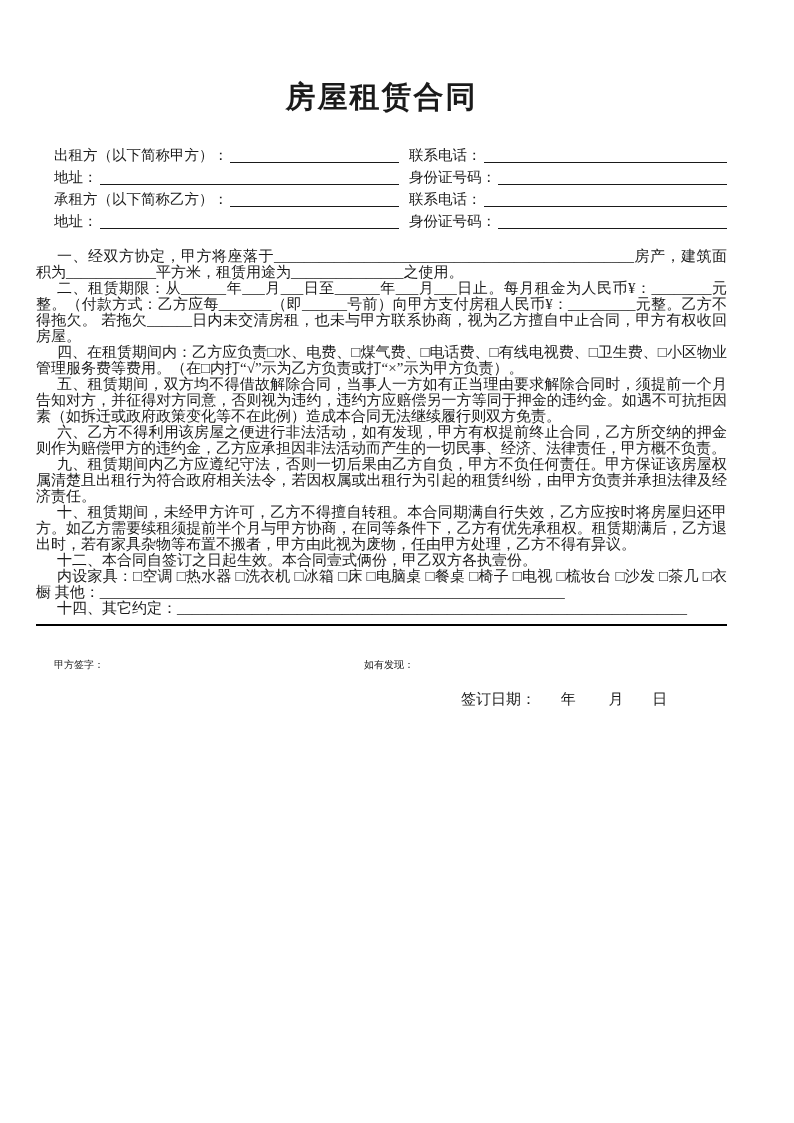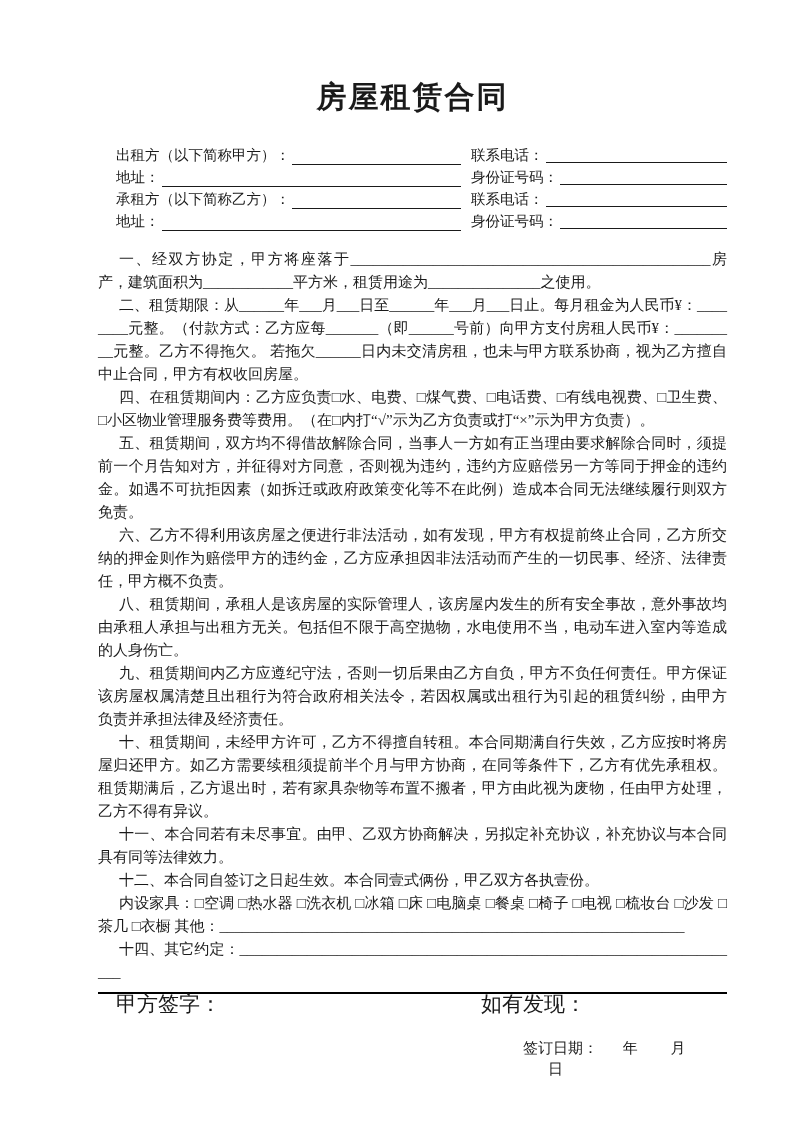--- a/index.html
+++ b/index.html
@@ -8,21 +8,21 @@
     height: 1123px;
     background: #ffffff;
     color: #1a1a1a;
     font-family: "Liberation Serif", "DejaVu Serif", serif;
     overflow: hidden;
   }
   .page {
     box-sizing: border-box;
     width: 794px;
     height: 1123px;
-    padding: 78px 67px 0 98px;
+    padding: 78px 67px 0 36px;
   }
   .doc-title {
     margin: 0 0 28px 0;
     text-align: center;
     font-size: 30px;
     font-weight: bold;
     line-height: 38px;
     letter-spacing: 2px;
   }
   
@@ -33,60 +33,61 @@
   }
   .party-row {
     display: flex;
     align-items: flex-end;
     height: 22px;
     line-height: 21px;
   }
   .party-left {
     width: 345px;
     display: flex;
-    align-items: center;
+    align-items: flex-start;
   }
   .party-right {
     flex: 1;
     display: flex;
     padding-left: 10px;
   }
   .plabel { white-space: nowrap; }
   .blank {
     flex: 1;
     border-bottom: 1px solid #1a1a1a;
     height: 17px;
     margin-left: 2px;
   }
   
   .clauses {
     font-size: 15px;
-    line-height: 23px;
+    line-height: 16px;
     text-align: justify;
   }
   .clause {
     margin: 0;
     text-indent: 21px;
     word-break: break-all;
   }
   
   .divider {
     border: none;
     border-top: 2px solid #000;
     margin: 8px 0 0 0;
   }
   .sig-row {
     display: flex;
+    margin-top: 28px;
     padding-left: 18px;
-    font-size: 21px;
+    font-size: 10px;
     line-height: 21px;
   }
   .sig-b { margin-left: 260px; }
   .date-row {
-    margin-top: 23px;
+    margin-top: 14px;
     padding-left: 425px;
     font-size: 15px;
     line-height: 21px;
   }
   .date-y { margin-left: 21px; }
   .date-m { margin-left: 29px; }
   .date-d { margin-left: 25px; }
 </style>
 </head>
 <body>
@@ -137,24 +138,22 @@
       </span>
     </div>
   </div>
 
   <div class="clauses">
     <p class="clause">一、经双方协定，甲方将座落于________________________________________________房产，建筑面积为____________平方米，租赁用途为_______________之使用。</p>
     <p class="clause">二、租赁期限：从______年___月___日至______年___月___日止。每月租金为人民币¥：________元整。（付款方式：乙方应每_______（即______号前）向甲方支付房租人民币¥：_________元整。乙方不得拖欠。 若拖欠______日内未交清房租，也未与甲方联系协商，视为乙方擅自中止合同，甲方有权收回房屋。</p>
     <p class="clause">四、在租赁期间内：乙方应负责□水、电费、□煤气费、□电话费、□有线电视费、□卫生费、□小区物业管理服务费等费用。（在□内打“√”示为乙方负责或打“×”示为甲方负责）。</p>
     <p class="clause">五、租赁期间，双方均不得借故解除合同，当事人一方如有正当理由要求解除合同时，须提前一个月告知对方，并征得对方同意，否则视为违约，违约方应赔偿另一方等同于押金的违约金。如遇不可抗拒因素（如拆迁或政府政策变化等不在此例）造成本合同无法继续履行则双方免责。</p>
     <p class="clause">六、乙方不得利用该房屋之便进行非法活动，如有发现，甲方有权提前终止合同，乙方所交纳的押金则作为赔偿甲方的违约金，乙方应承担因非法活动而产生的一切民事、经济、法律责任，甲方概不负责。</p>
-    <p class="clause">八、租赁期间，承租人是该房屋的实际管理人，该房屋内发生的所有安全事故，意外事故均由承租人承担与出租方无关。包括但不限于高空抛物，水电使用不当，电动车进入室内等造成的人身伤亡。</p>
     <p class="clause">九、租赁期间内乙方应遵纪守法，否则一切后果由乙方自负，甲方不负任何责任。甲方保证该房屋权属清楚且出租行为符合政府相关法令，若因权属或出租行为引起的租赁纠纷，由甲方负责并承担法律及经济责任。</p>
     <p class="clause">十、租赁期间，未经甲方许可，乙方不得擅自转租。本合同期满自行失效，乙方应按时将房屋归还甲方。如乙方需要续租须提前半个月与甲方协商，在同等条件下，乙方有优先承租权。租赁期满后，乙方退出时，若有家具杂物等布置不搬者，甲方由此视为废物，任由甲方处理，乙方不得有异议。</p>
-    <p class="clause">十一、本合同若有未尽事宜。由甲、乙双方协商解决，另拟定补充协议，补充协议与本合同具有同等法律效力。</p>
     <p class="clause">十二、本合同自签订之日起生效。本合同壹式俩份，甲乙双方各执壹份。</p>
     <p class="clause">内设家具：□空调 □热水器 □洗衣机 □冰箱 □床 □电脑桌 □餐桌 □椅子 □电视 □梳妆台 □沙发 □茶几 □衣橱 其他：______________________________________________________________</p>
     <p class="clause">十四、其它约定：____________________________________________________________________</p>
   </div>
 
   <hr class="divider">
 
   <div class="sig-row">
     <span class="sig-a">甲方签字：</span>
     <span class="sig-b">如有发现：</span>

